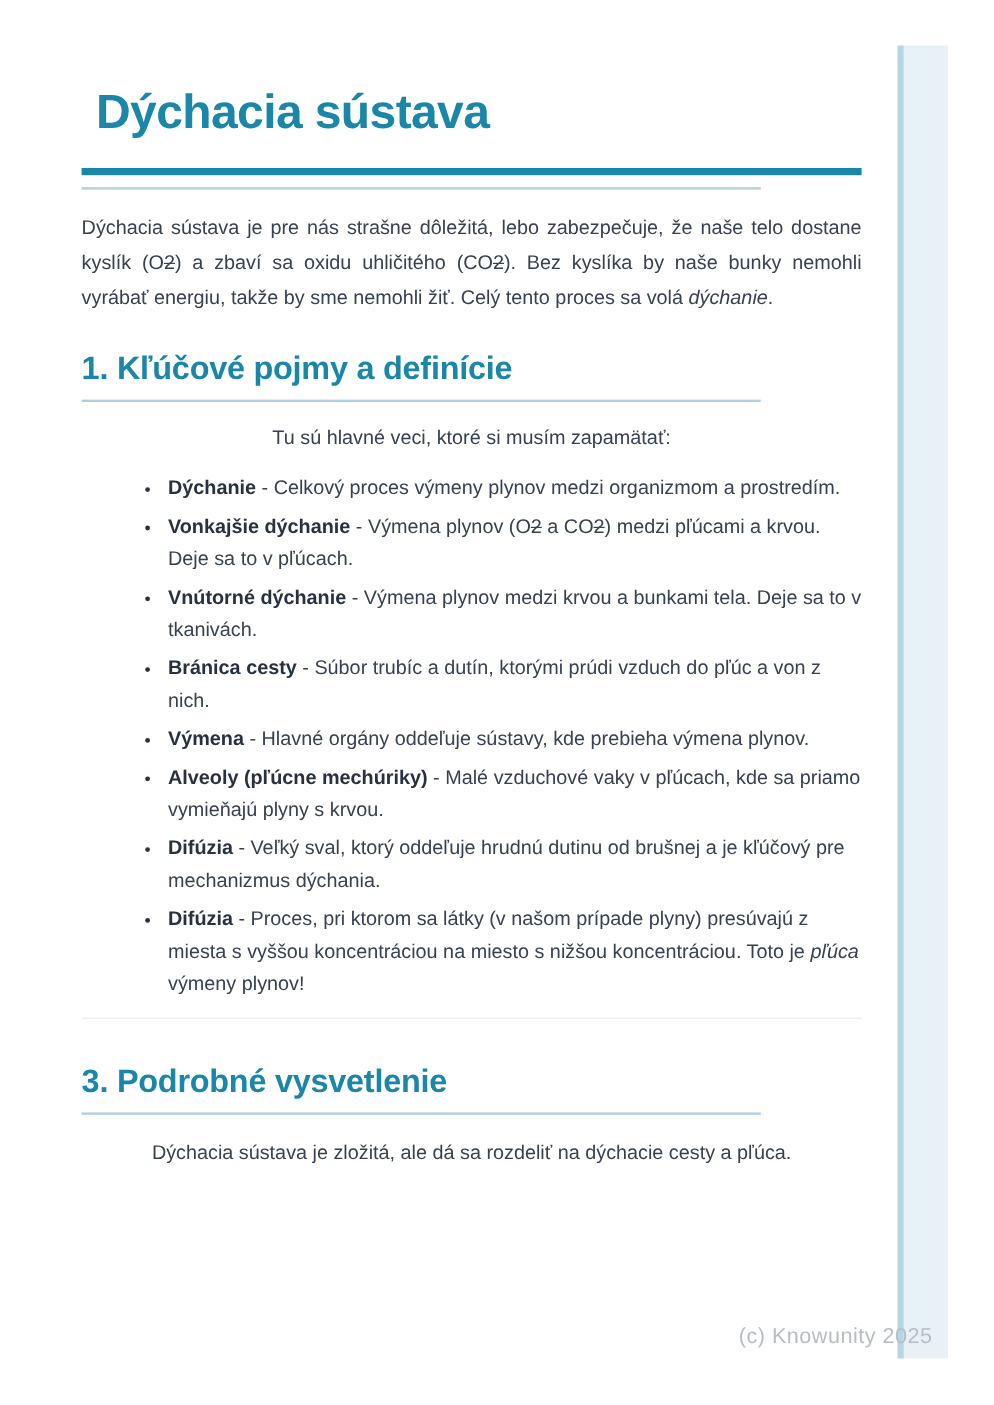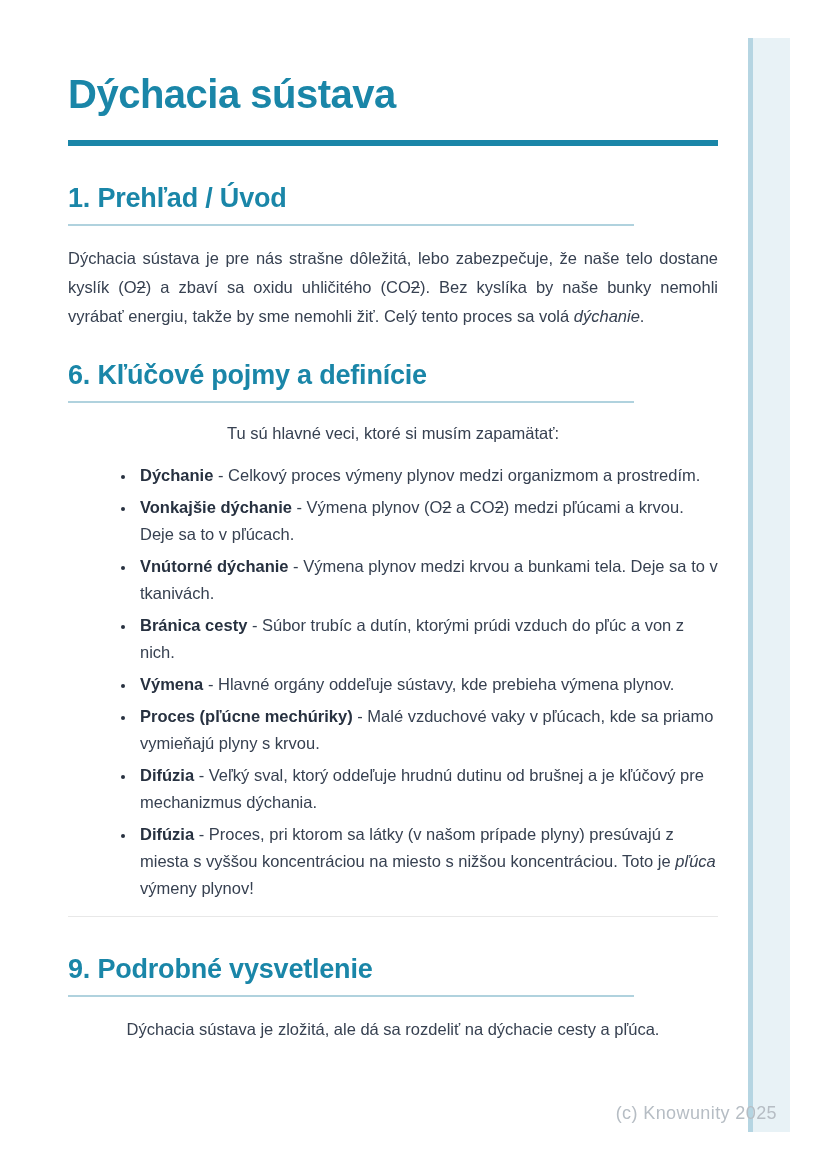--- a/index.html
+++ b/index.html
@@ -43,21 +43,21 @@
     z-index: 2;
   }
   .content {
     position: absolute;
     left: 68px;
     top: 0;
     width: 650px;
     z-index: 1;
   }
   .page-title {
-    margin: 72px 0 0 0;
+    margin: 72px 0 0 12px;
     font-size: 40px;
     font-weight: bold;
     line-height: 1.1;
     letter-spacing: -0.5px;
     color: var(--accent);
   }
   .title-rule {
     height: 6px;
     background: var(--accent);
     margin-top: 24px;
@@ -110,48 +110,47 @@
 
 <div class="copyright-footer">(c) Knowunity 2025</div>
 
 <main class="content">
 
   <h1 class="page-title">Dýchacia sústava</h1>
 
   <div class="title-rule"></div>
 
   <section>
-    <h2 class="section-heading mt-36">1. Prehľad / Úvod</h2>
     <div class="heading-underline"></div>
     <p class="body-para justified"><span>Dýchacia sústava je pre nás strašne dôležitá, lebo zabezpečuje, že naše telo dostane kyslík (O</span><s>2</s><span>) a zbaví sa oxidu uhličitého (CO</span><s>2</s><span>). Bez kyslíka by naše bunky nemohli vyrábať energiu, takže by sme nemohli žiť. Celý tento proces sa volá </span><em>dýchanie</em><span>.</span></p>
   </section>
 
   <section>
-    <h2 class="section-heading mt-28">6. Kľúčové pojmy a definície</h2>
+    <h2 class="section-heading mt-28">1. Kľúčové pojmy a definície</h2>
     <div class="heading-underline"></div>
     <p class="body-para intro-line">Tu sú hlavné veci, ktoré si musím zapamätať:</p>
     <ul class="terms-list">
   <li><strong>Dýchanie</strong><span><span> - Celkový proces výmeny plynov medzi organizmom a prostredím.</span></span></li>
 
   <li><strong>Vonkajšie dýchanie</strong><span><span> - Výmena plynov (O</span><s>2</s><span> a CO</span><s>2</s><span>) medzi pľúcami a krvou. Deje sa to v pľúcach.</span></span></li>
 
   <li><strong>Vnútorné dýchanie</strong><span><span> - Výmena plynov medzi krvou a bunkami tela. Deje sa to v tkanivách.</span></span></li>
 
   <li><strong>Bránica cesty</strong><span><span> - Súbor trubíc a dutín, ktorými prúdi vzduch do pľúc a von z nich.</span></span></li>
 
   <li><strong>Výmena</strong><span><span> - Hlavné orgány oddeľuje sústavy, kde prebieha výmena plynov.</span></span></li>
 
-  <li><strong>Proces (pľúcne mechúriky)</strong><span><span> - Malé vzduchové vaky v pľúcach, kde sa priamo vymieňajú plyny s krvou.</span></span></li>
+  <li><strong>Alveoly (pľúcne mechúriky)</strong><span><span> - Malé vzduchové vaky v pľúcach, kde sa priamo vymieňajú plyny s krvou.</span></span></li>
 
   <li><strong>Difúzia</strong><span><span> - Veľký sval, ktorý oddeľuje hrudnú dutinu od brušnej a je kľúčový pre mechanizmus dýchania.</span></span></li>
 
   <li><strong>Difúzia</strong><span><span> - Proces, pri ktorom sa látky (v našom prípade plyny) presúvajú z miesta s vyššou koncentráciou na miesto s nižšou koncentráciou. Toto je </span><em>pľúca</em><span> výmeny plynov!</span></span></li>
 </ul>
     <hr class="section-divider">
   </section>
 
   <section>
-    <h2 class="section-heading mt-36">9. Podrobné vysvetlenie</h2>
+    <h2 class="section-heading mt-36">3. Podrobné vysvetlenie</h2>
     <div class="heading-underline"></div>
     <p class="body-para"><span>Dýchacia sústava je zložitá, ale dá sa rozdeliť na dýchacie cesty a pľúca.</span></p>
   </section>
 
 </main>
 
 </body></html>

